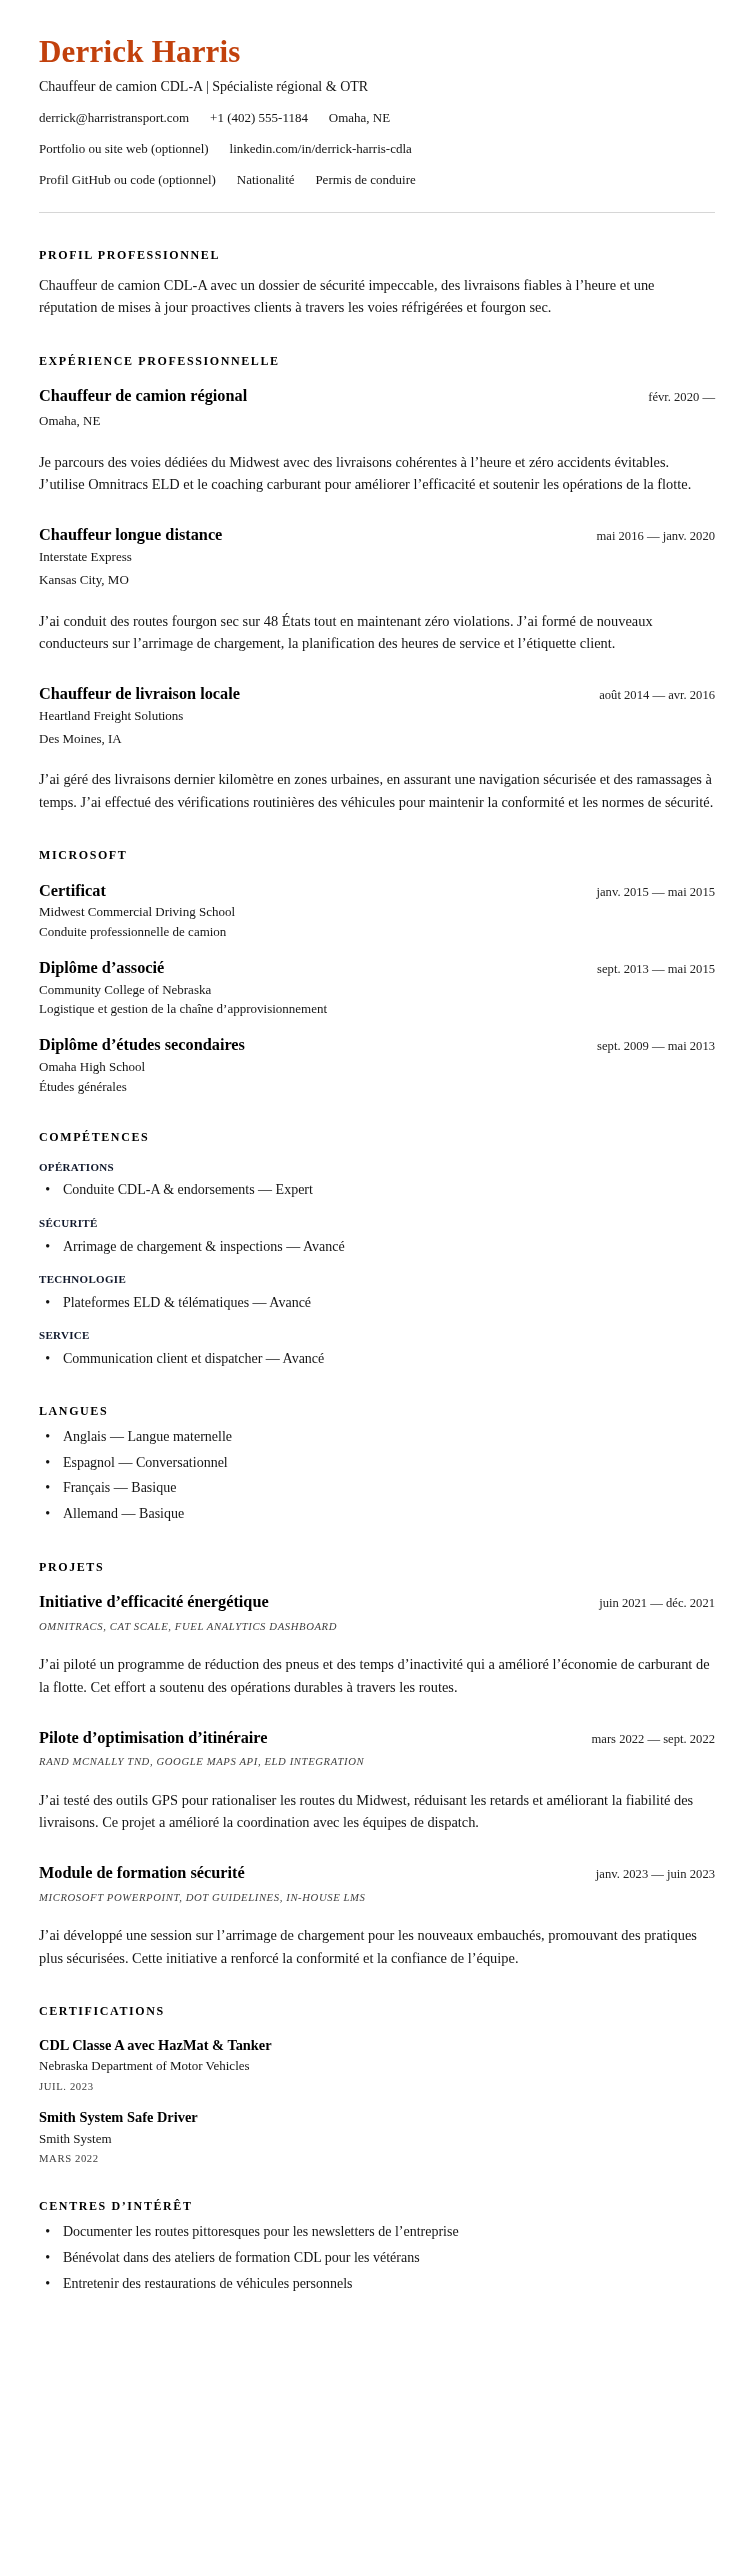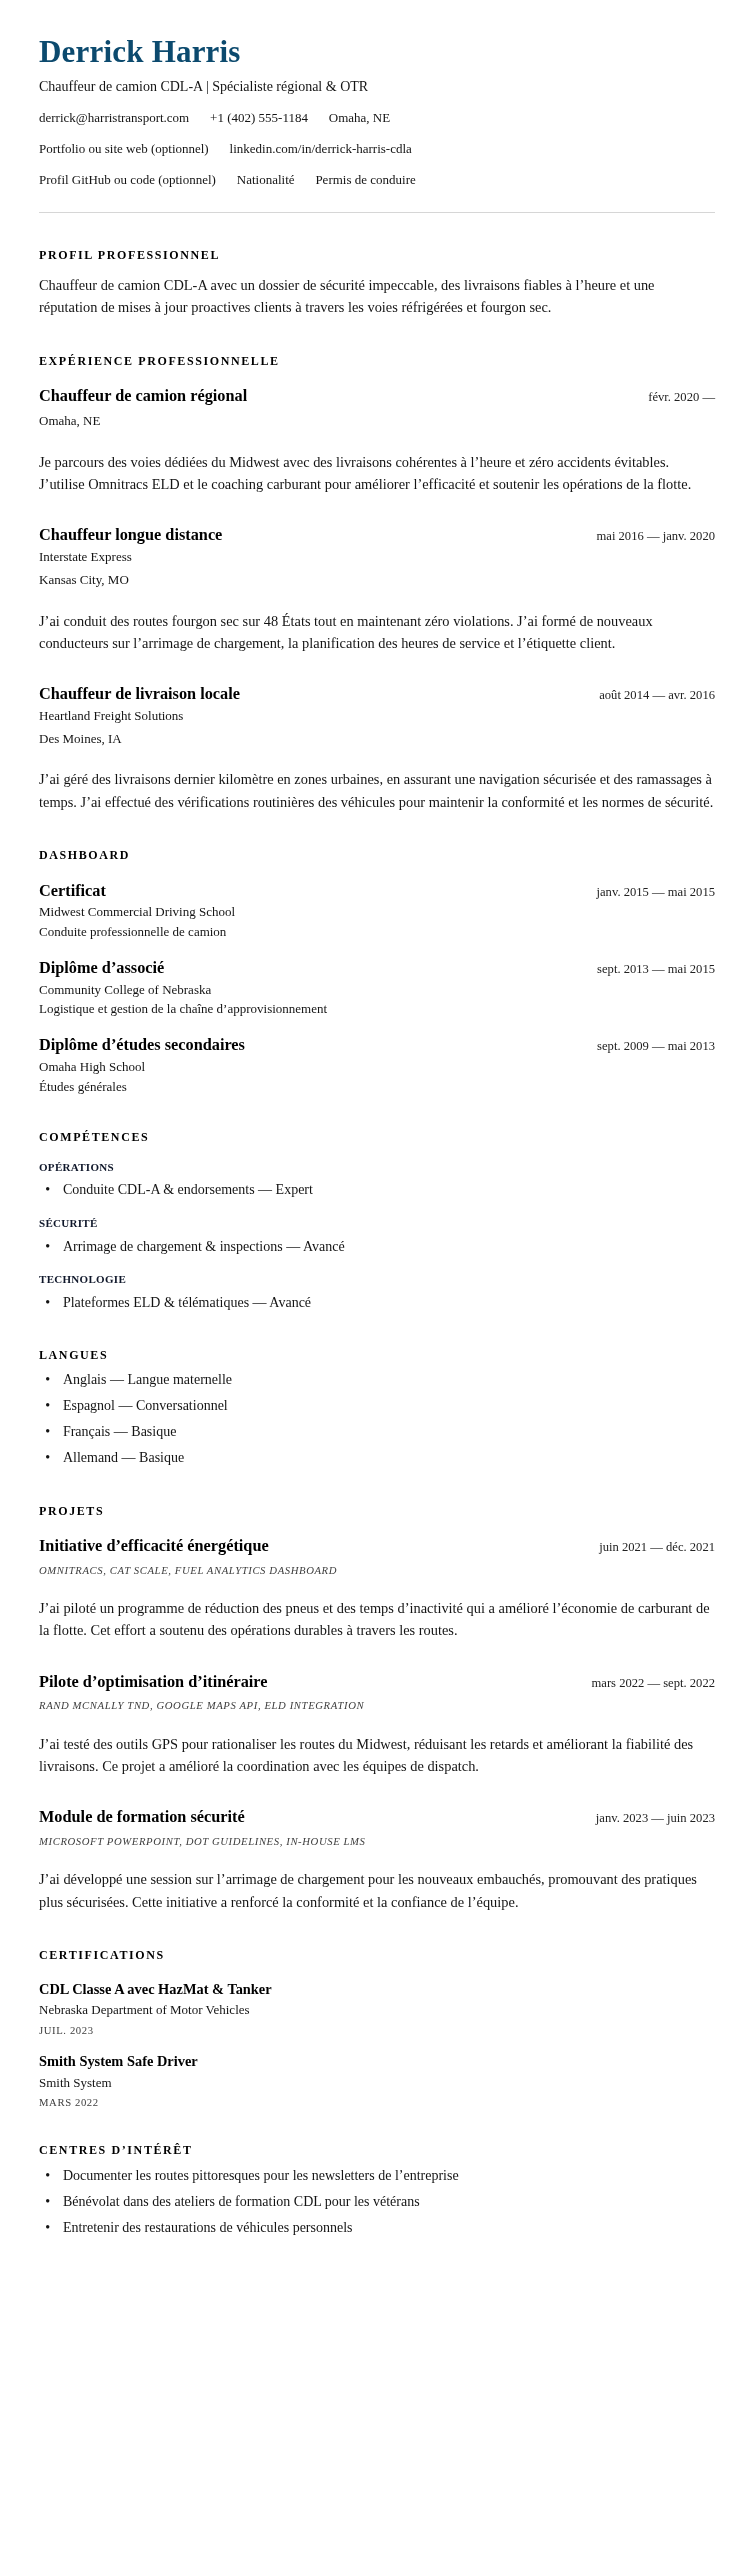--- a/index.html
+++ b/index.html
@@ -6,21 +6,21 @@
   html, body { margin: 0; padding: 0; }
   body {
     width: 754px;
     min-height: 2576px;
     background: #ffffff;
     color: #141414;
     font-family: "Liberation Serif", "DejaVu Serif", serif;
   }
   .page { padding: 34px 39px 44px 39px; }
 
-  .name { font-size: 31px; font-weight: 700; margin: 0; letter-spacing: 0.2px; color: #0c4a6e; }
+  .name { font-size: 31px; font-weight: 700; margin: 0; letter-spacing: 0.2px; color: #c2410c; }
   .subtitle { font-size: 14px; margin-top: 8.8px; }
   .contact { font-size: 13px; margin-top: 15px; }
   .contact span + span { margin-left: 17.6px; }
 
   .head-rule { border: 0; border-top: 0.6px solid #d6d6d6; margin: 24px 0 0 0; }
 
   .sec { margin-top: 35px; }
   .sec-h { font-size: 12px; font-weight: 700; letter-spacing: 1.6px; margin: 0; color: #000; }
 
   .body-text { font-size: 14.4px; line-height: 1.55; margin: 11.3px 0 0 0; }
@@ -108,21 +108,21 @@
         <span class="entry-title">Chauffeur de livraison locale</span>
         <span class="entry-date">août 2014 — avr. 2016</span>
       </div>
       <div class="entry-org">Heartland Freight Solutions</div>
       <div class="entry-loc">Des Moines, IA</div>
       <p class="entry-desc">J’ai géré des livraisons dernier kilomètre en zones urbaines, en assurant une navigation sécurisée et des ramassages à temps. J’ai effectué des vérifications routinières des véhicules pour maintenir la conformité et les normes de sécurité.</p>
     </div>
   </section>
 
   <section class="sec">
-    <h2 class="sec-h">DASHBOARD</h2>
+    <h2 class="sec-h">MICROSOFT</h2>
 
     <div class="entry">
       <div class="entry-head">
         <span class="entry-title">Certificat</span>
         <span class="entry-date">janv. 2015 — mai 2015</span>
       </div>
       <div class="entry-org">Midwest Commercial Driving School</div>
       <div class="edu-field">Conduite professionnelle de camion</div>
     </div>
 
@@ -162,20 +162,26 @@
       </ul>
     </div>
 
     <div class="skill-group">
       <div class="skill-group-name">TECHNOLOGIE</div>
       <ul class="bullets">
         <li>Plateformes ELD &amp; télématiques — Avancé</li>
       </ul>
     </div>
 
+    <div class="skill-group">
+      <div class="skill-group-name">SERVICE</div>
+      <ul class="bullets">
+        <li>Communication client et dispatcher — Avancé</li>
+      </ul>
+    </div>
   </section>
 
   <section class="sec">
     <h2 class="sec-h">LANGUES</h2>
     <ul class="bullets">
       <li>Anglais — Langue maternelle</li>
       <li>Espagnol — Conversationnel</li>
       <li>Français — Basique</li>
       <li>Allemand — Basique</li>
     </ul>

